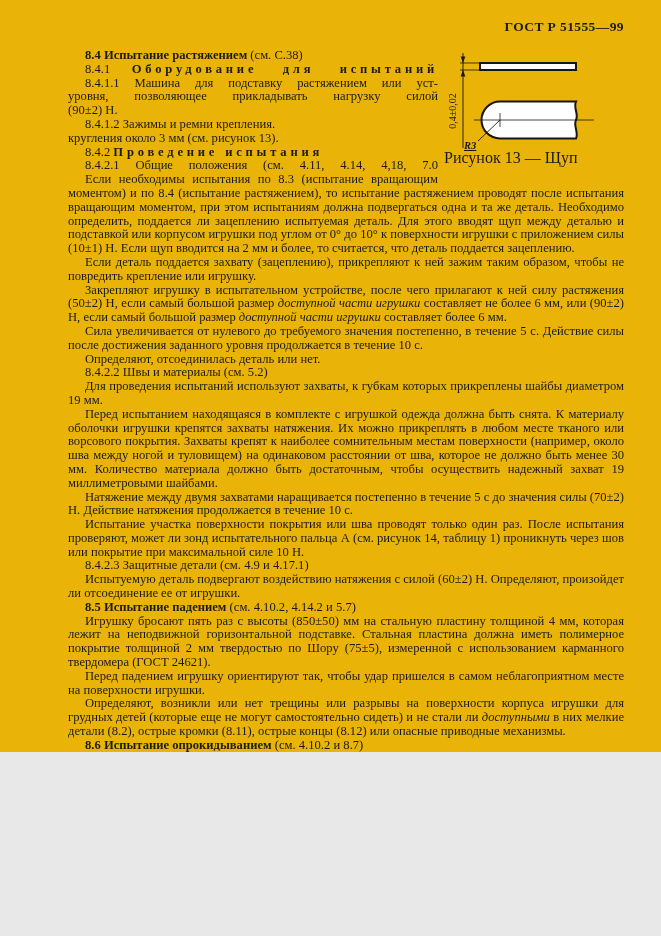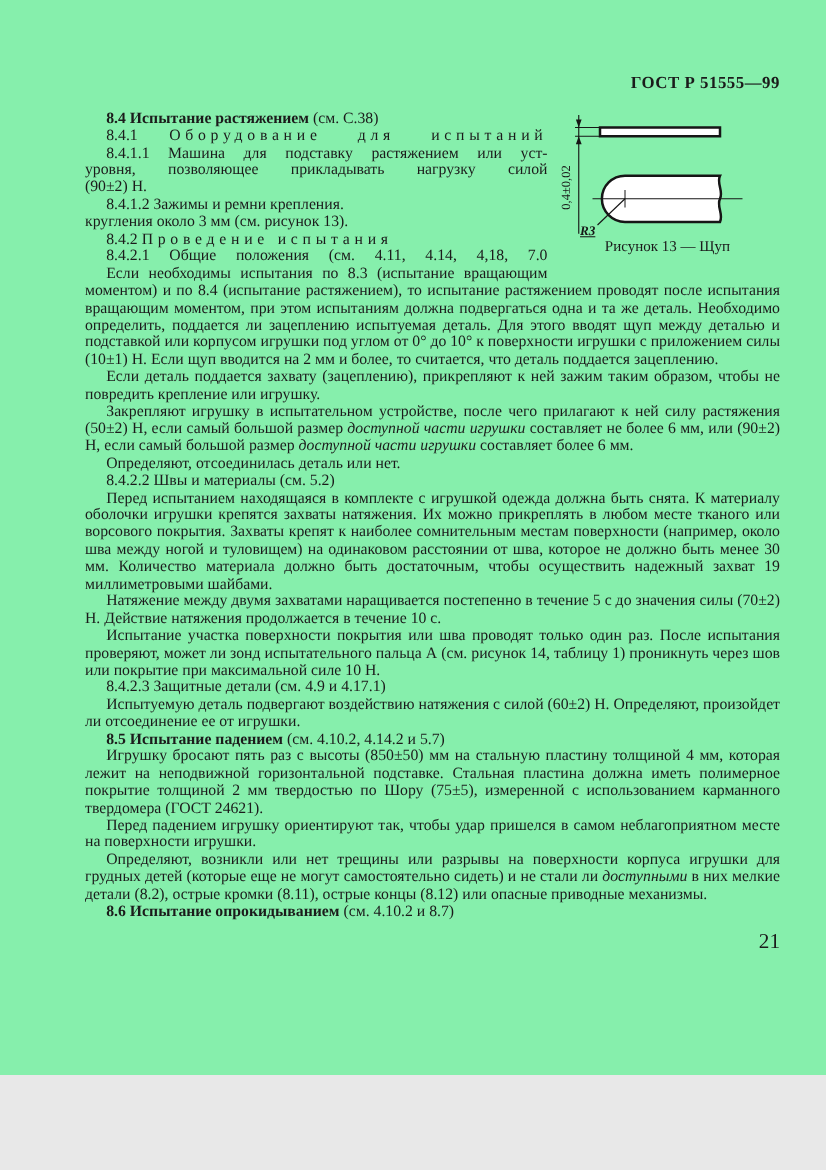--- a/index.html
+++ b/index.html
@@ -1,25 +1,25 @@
 <!DOCTYPE html>
 <html><head>
 <meta charset="utf-8">
 <style>
   html, body { margin: 0; padding: 0; background: #e8e8e8; }
   .page {
     position: relative;
     width: 661px;
-    height: 860px;
+    height: 752px;
     margin: 0 auto;
-    background: #86efac;
+    background: #eab308;
     color: #1b1b1b;
     font-family: "Liberation Serif", "DejaVu Serif", serif;
     box-sizing: border-box;
-    padding: 58px 37px 0 68px;
+    padding: 19px 37px 0 68px;
     overflow: hidden;
   }
   .running-head {
     text-align: right;
     font-weight: bold;
     font-size: 13.5px;
     line-height: 16px;
     letter-spacing: 0.03em;
   }
   .content {
@@ -27,34 +27,33 @@
     font-size: 12.6px;
     line-height: 13.8px;
   }
   .figure-block {
     float: right;
     width: 180px;
     margin: 2px 0 14px 6px;
   }
   .figure-block svg { display: block; }
   .figure-caption {
-    text-align: center;
-    font-size: 12px;
+    font-size: 16px;
     line-height: 14px;
     margin-top: 0;
   }
   .para {
     margin: 0;
     text-align: justify;
   }
   .para.ind { text-indent: 17px; }
   .para.stretch { text-align-last: justify; }
   .b { font-weight: bold; }
   .i { font-style: italic; }
-  .sp { letter-spacing: 0.30em; }
+  .sp { letter-spacing: 0.30em; font-weight: bold; }
   .page-number {
     text-align: right;
     font-size: 17px;
     margin-top: 7px;
   }
   .dim-text {
     font-family: "Liberation Serif", "DejaVu Serif", serif;
     font-size: 10px;
   }
   .radius-text {
@@ -108,22 +107,24 @@
         <p class="para ind stretch"><span>8.4.1.1 Машина для подставку растяжением или уст-</span></p>
         <p class="para stretch"><span>уровня, позволяющее прикладывать нагрузку силой</span></p>
         <p class="para"><span>(90±2) Н.</span></p>
         <p class="para ind"><span>8.4.1.2 Зажимы и ремни крепления.</span></p>
         <p class="para"><span>кругления около 3 мм (см. рисунок 13).</span></p>
         <p class="para ind"><span>8.4.2 </span><span class="sp">Проведение испытания</span></p>
         <p class="para ind stretch"><span>8.4.2.1 Общие положения (см. 4.11, 4.14, 4,18, 7.0</span></p>
         <p class="para ind"><span>Если необходимы испытания по 8.3 (испытание вращающим моментом) и по 8.4 (испытание растяжением), то испытание растяжением проводят после испытания вращающим моментом, при этом испытаниям должна подвергаться одна и та же деталь. Необходимо определить, поддается ли зацеплению испытуемая деталь. Для этого вводят щуп между деталью и подставкой или корпусом игрушки под углом от 0° до 10° к поверхности игрушки с приложением силы (10±1) Н. Если щуп вводится на 2 мм и более, то считается, что деталь поддается зацеплению.</span></p>
         <p class="para ind"><span>Если деталь поддается захвату (зацеплению), прикрепляют к ней зажим таким образом, чтобы не повредить крепление или игрушку.</span></p>
         <p class="para ind"><span>Закрепляют игрушку в испытательном устройстве, после чего прилагают к ней силу растяжения (50±2) Н, если самый большой размер </span><span class="i">доступной части игрушки</span><span> составляет не более 6 мм, или (90±2) Н, если самый большой размер </span><span class="i">доступной части игрушки</span><span> составляет более 6 мм.</span></p>
+        <p class="para ind"><span>Сила увеличивается от нулевого до требуемого значения постепенно, в течение 5 с. Действие силы после достижения заданного уровня продолжается в течение 10 с.</span></p>
         <p class="para ind"><span>Определяют, отсоединилась деталь или нет.</span></p>
         <p class="para ind"><span>8.4.2.2 Швы и материалы (см. 5.2)</span></p>
+        <p class="para ind"><span>Для проведения испытаний используют захваты, к губкам которых прикреплены шайбы диаметром 19 мм.</span></p>
         <p class="para ind"><span>Перед испытанием находящаяся в комплекте с игрушкой одежда должна быть снята. К материалу оболочки игрушки крепятся захваты натяжения. Их можно прикреплять в любом месте тканого или ворсового покрытия. Захваты крепят к наиболее сомнительным местам поверхности (например, около шва между ногой и туловищем) на одинаковом расстоянии от шва, которое не должно быть менее 30 мм. Количество материала должно быть достаточным, чтобы осуществить надежный захват 19 миллиметровыми шайбами.</span></p>
         <p class="para ind"><span>Натяжение между двумя захватами наращивается постепенно в течение 5 с до значения силы (70±2) Н. Действие натяжения продолжается в течение 10 с.</span></p>
         <p class="para ind"><span>Испытание участка поверхности покрытия или шва проводят только один раз. После испытания проверяют, может ли зонд испытательного пальца А (см. рисунок 14, таблицу 1) проникнуть через шов или покрытие при максимальной силе 10 Н.</span></p>
         <p class="para ind"><span>8.4.2.3 Защитные детали (см. 4.9 и 4.17.1)</span></p>
         <p class="para ind"><span>Испытуемую деталь подвергают воздействию натяжения с силой (60±2) Н. Определяют, произойдет ли отсоединение ее от игрушки.</span></p>
         <p class="para ind"><span class="b">8.5 Испытание падением</span><span> (см. 4.10.2, 4.14.2 и 5.7)</span></p>
         <p class="para ind"><span>Игрушку бросают пять раз с высоты (850±50) мм на стальную пластину толщиной 4 мм, которая лежит на неподвижной горизонтальной подставке. Стальная пластина должна иметь полимерное покрытие толщиной 2 мм твердостью по Шору (75±5), измеренной с использованием карманного твердомера (ГОСТ 24621).</span></p>
         <p class="para ind"><span>Перед падением игрушку ориентируют так, чтобы удар пришелся в самом неблагоприятном месте на поверхности игрушки.</span></p>
         <p class="para ind"><span>Определяют, возникли или нет трещины или разрывы на поверхности корпуса игрушки для грудных детей (которые еще не могут самостоятельно сидеть) и не стали ли </span><span class="i">доступными</span><span> в них мелкие детали (8.2), острые кромки (8.11), острые концы (8.12) или опасные приводные механизмы.</span></p>
         <p class="para ind"><span class="b">8.6 Испытание опрокидыванием</span><span> (см. 4.10.2 и 8.7)</span></p>

